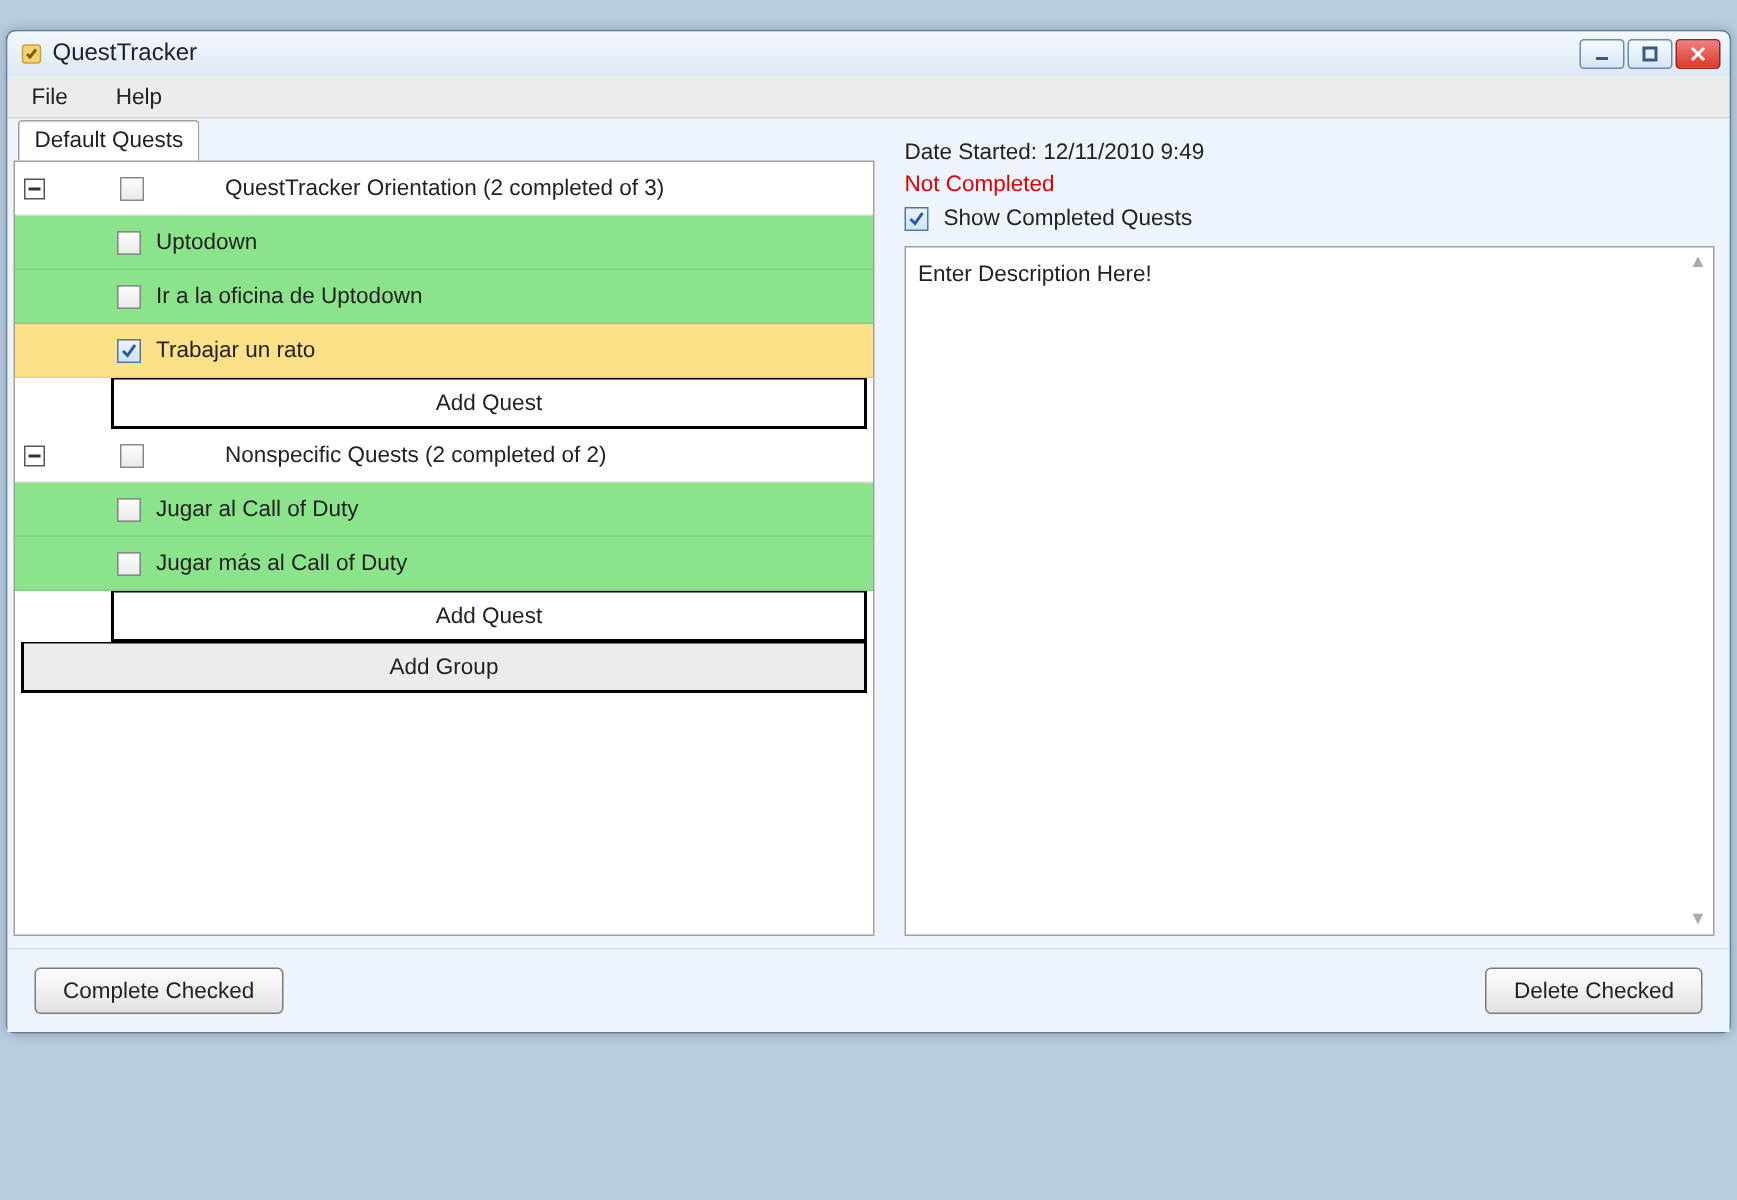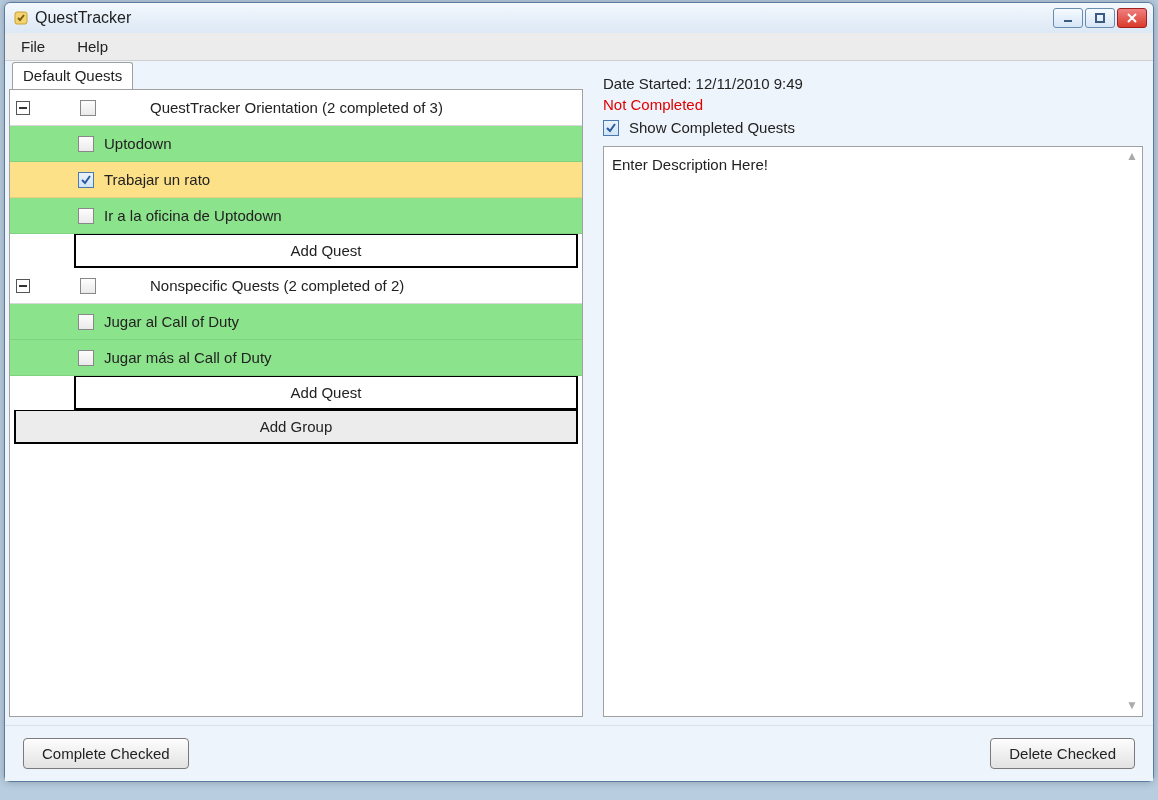--- a/index.html
+++ b/index.html
@@ -8,23 +8,23 @@
     padding: 0;
     font-family: "Segoe UI", Tahoma, Arial, sans-serif;
     font-size: 15px;
     background: #b8cde0;
     width: 1158px;
     height: 800px;
     overflow: hidden;
   }
   .window {
     position: absolute;
-    left: 4px; top: 2px;
+    left: 4px; top: 20px;
     width: 1150px;
-    height: 780px;
+    height: 669px;
     background: linear-gradient(to bottom, #e9f1fa 0%, #dfeaf6 40%, #d6e4f2 100%);
     border: 1px solid #5a7ca0;
     border-radius: 6px;
     box-shadow: 0 0 8px rgba(0,0,0,0.25);
     display: flex;
     flex-direction: column;
   }
   .titlebar {
     height: 30px;
     display: flex;
@@ -286,31 +286,31 @@
                 <rect x="1" y="4" width="8" height="2" fill="#333"></rect>
               </svg>
           </span>
           <span class="chk"></span>
           <span>QuestTracker Orientation (2 completed of 3)</span>
         </div>
         <div class="quest-row green">
           <span class="chk"></span>
           <span>Uptodown</span>
         </div>
+        <div class="quest-row green">
+          <span class="chk"></span>
+          <span>Ir a la oficina de Uptodown</span>
+        </div>
         <div class="quest-row yellow">
           <span class="chk checked">
             <svg width="12" height="12" viewBox="0 0 12 12">
                 <path d="M2 6 L5 9 L10 2" stroke="#2a5aa0" stroke-width="2" fill="none"></path>
               </svg>
           </span>
           <span>Trabajar un rato</span>
-        </div>
-        <div class="quest-row green">
-          <span class="chk"></span>
-          <span>Ir a la oficina de Uptodown</span>
         </div>
         <div class="add-quest">Add Quest</div>
 
         <div class="group-row">
           <span class="expand">
             <svg width="10" height="10" viewBox="0 0 10 10">
                 <rect x="1" y="4" width="8" height="2" fill="#333"></rect>
               </svg>
           </span>
           <span class="chk"></span>

